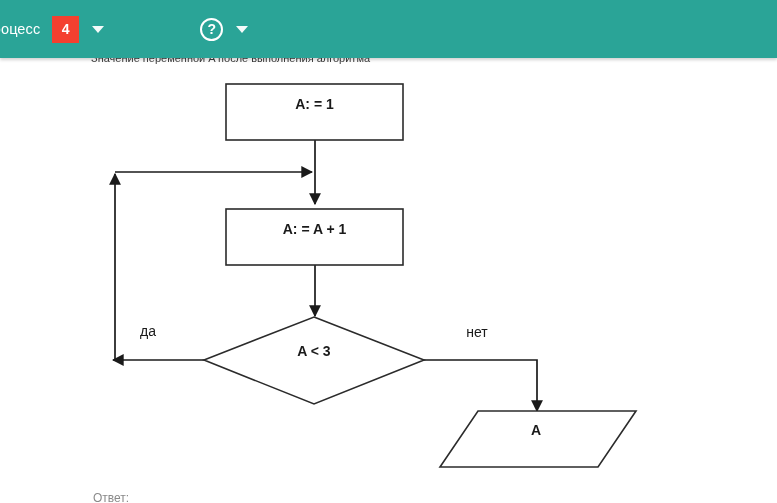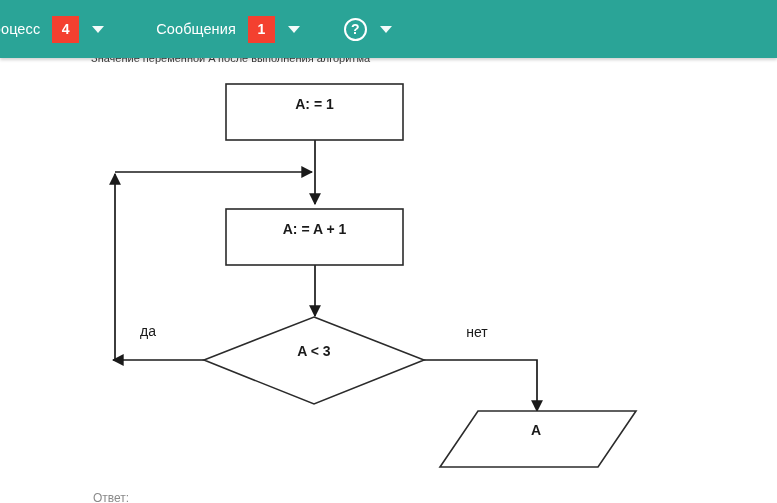--- a/index.html
+++ b/index.html
@@ -179,25 +179,20 @@
     <div class="nav-row">
 
       <div class="nav-item clipped">
         <span class="nav-label">ый процесс</span>
         <span class="badge">4</span>
         <span class="caret"></span>
       </div>
 
       <div class="nav-gap"></div>
 
-      <div class="nav-item">
-        <span class="nav-label">Сообщения</span>
-        <span class="badge">1</span>
-        <span class="caret"></span>
-      </div>
 
       <div class="nav-gap-sm"></div>
 
       <div class="nav-item">
         <span class="help-circle">?</span>
         <span class="caret"></span>
       </div>
 
     </div>
   </div>

